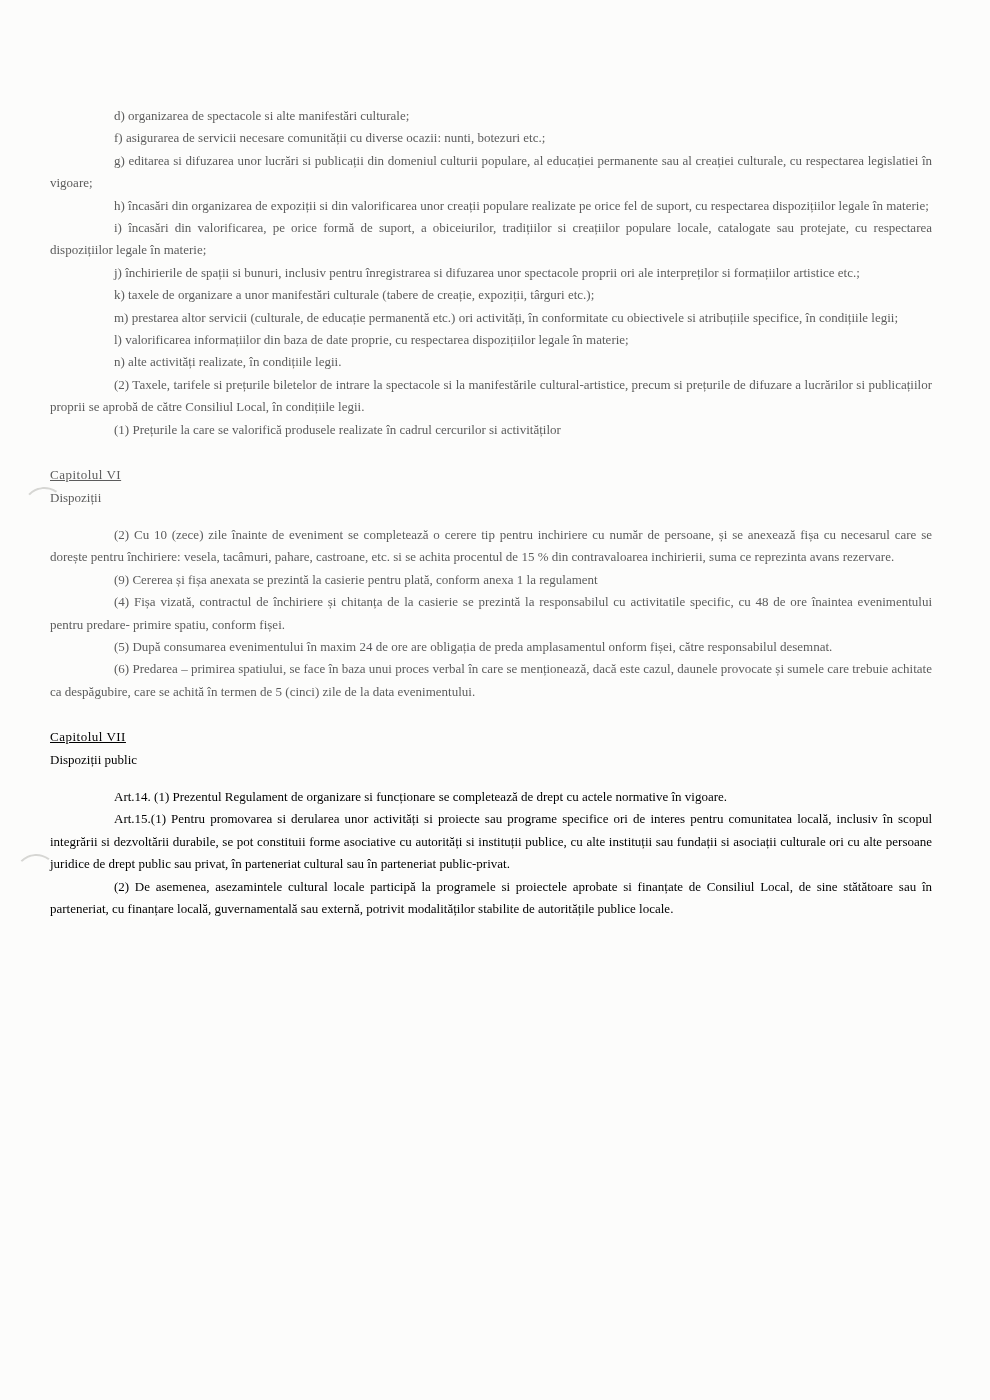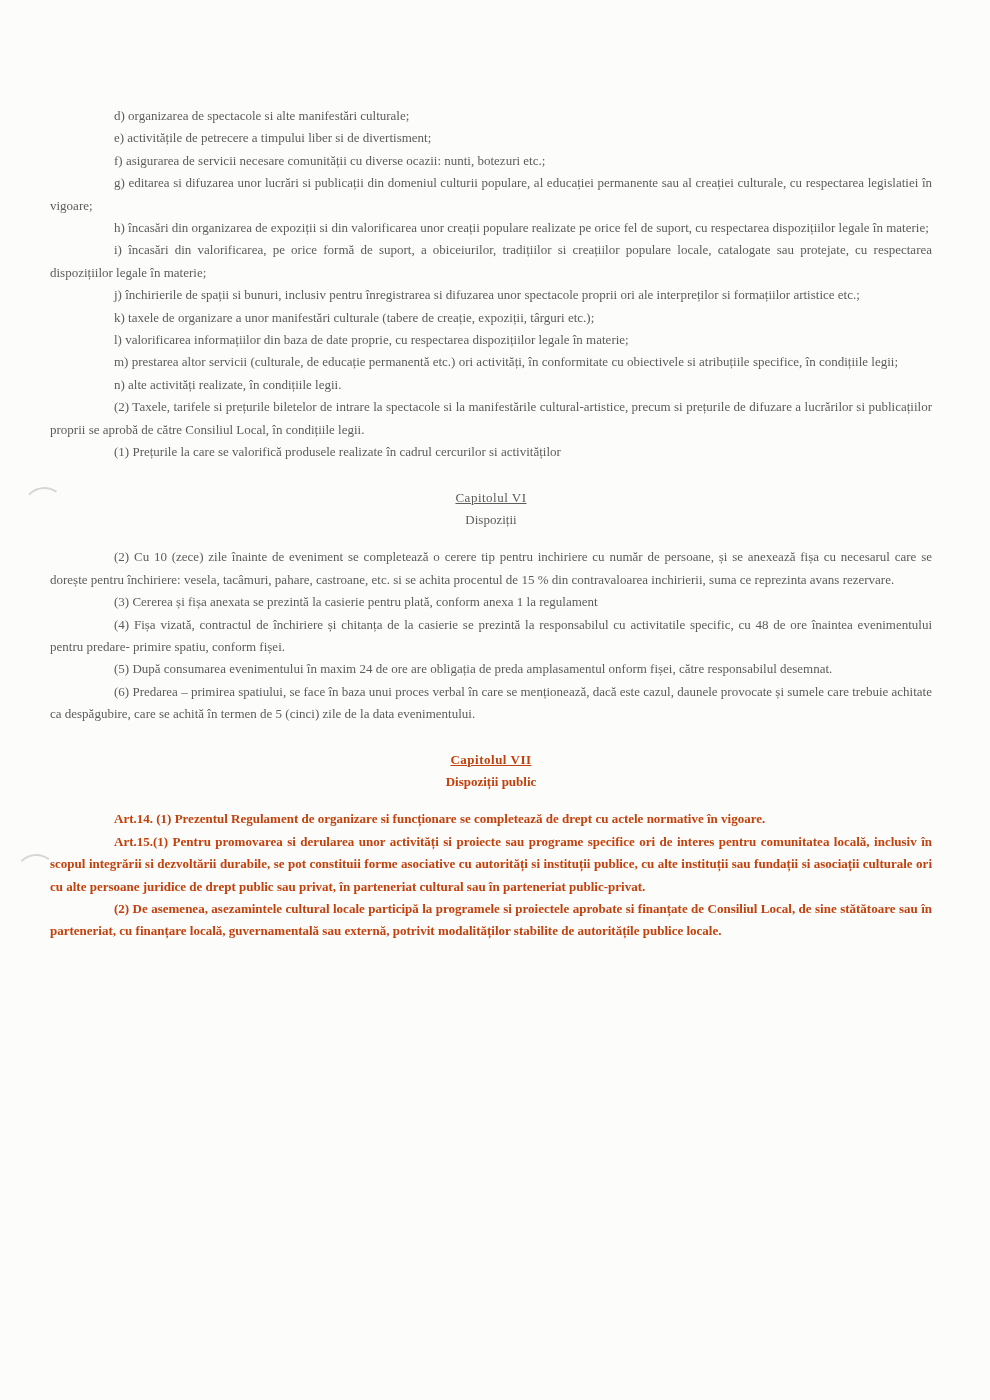--- a/index.html
+++ b/index.html
@@ -23,36 +23,34 @@
     color: #5c5c5c;
     font-size: 13px;
     line-height: 22.4px;
     text-align: justify;
   }
   .content p {
     margin: 0;
     text-indent: 64px;
   }
   .chapter {
-    text-align: center;
     text-indent: 0 !important;
     margin-top: 23px;
     margin-bottom: 15px;
   }
   .ch-title {
     display: block;
     text-decoration: underline;
     letter-spacing: 0.5px;
   }
   .ch-sub {
     display: block;
   }
   .faded, .faded p {
-    color: #c2410c;
-    font-weight: bold;
+    color: #000000;
   }
   .arc {
     position: absolute;
     width: 36px;
     height: 32px;
     border: 2.5px solid transparent;
     border-top-color: #d6d6d3;
     border-radius: 50%;
   }
   .arc1 { left: 24px; top: 487px; transform: rotate(-6deg); }
@@ -62,41 +60,40 @@
 <body>
 
 <div class="page">
 
   <div class="arc arc1"></div>
   <div class="arc arc2"></div>
 
   <div class="content">
 
     <p>d) organizarea de spectacole si alte manifestări culturale;</p>
-    <p>e) activitățile de petrecere a timpului liber si de divertisment;</p>
     <p>f) asigurarea de servicii necesare comunității cu diverse ocazii: nunti, botezuri etc.;</p>
     <p>g) editarea si difuzarea unor lucrări si publicații din domeniul culturii populare, al educației permanente sau al creației culturale, cu respectarea legislatiei în vigoare;</p>
     <p>h) încasări din organizarea de expoziții si din valorificarea unor creații populare realizate pe orice fel de suport, cu respectarea dispozițiilor legale în materie;</p>
     <p>i) încasări din valorificarea, pe orice formă de suport, a obiceiurilor, tradițiilor si creațiilor populare locale, catalogate sau protejate, cu respectarea dispozițiilor legale în materie;</p>
     <p>j) închirierile de spații si bunuri, inclusiv pentru înregistrarea si difuzarea unor spectacole proprii ori ale interpreților si formațiilor artistice etc.;</p>
     <p>k) taxele de organizare a unor manifestări culturale (tabere de creație, expoziții, târguri etc.);</p>
+    <p>m) prestarea altor servicii (culturale, de educație permanentă etc.) ori activități, în conformitate cu obiectivele si atribuțiile specifice, în condițiile legii;</p>
     <p>l) valorificarea informațiilor din baza de date proprie, cu respectarea dispozițiilor legale în materie;</p>
-    <p>m) prestarea altor servicii (culturale, de educație permanentă etc.) ori activități, în conformitate cu obiectivele si atribuțiile specifice, în condițiile legii;</p>
     <p>n) alte activități realizate, în condițiile legii.</p>
 
     <p>(2) Taxele, tarifele si prețurile biletelor de intrare la spectacole si la manifestările cultural-artistice, precum si prețurile de difuzare a lucrărilor si publicațiilor proprii se aprobă de către Consiliul Local, în condițiile legii.</p>
     <p>(1) Prețurile la care se valorifică produsele realizate în cadrul cercurilor si activităților</p>
 
     <div class="chapter">
       <span class="ch-title">Capitolul VI</span>
       <span class="ch-sub">Dispoziții</span>
     </div>
 
     <p>(2) Cu 10 (zece) zile înainte de eveniment se completează o cerere tip pentru inchiriere cu număr de persoane, și se anexează fișa cu necesarul care se dorește pentru închiriere: vesela, tacâmuri, pahare, castroane, etc. si se achita procentul de 15 % din contravaloarea inchirierii, suma ce reprezinta avans rezervare.</p>
-    <p>(3) Cererea și fișa anexata se prezintă la casierie pentru plată, conform anexa 1 la regulament</p>
+    <p>(9) Cererea și fișa anexata se prezintă la casierie pentru plată, conform anexa 1 la regulament</p>
     <p>(4) Fișa vizată, contractul de închiriere și chitanța de la casierie se prezintă la responsabilul cu activitatile  specific, cu 48 de ore înaintea evenimentului pentru predare- primire spatiu, conform fișei.</p>
     <p>(5) După consumarea evenimentului în maxim 24 de ore are obligația de preda amplasamentul onform fișei, către responsabilul desemnat.</p>
     <p>(6) Predarea – primirea spatiului, se face în baza unui proces verbal în care se menționează, dacă este cazul, daunele provocate și sumele care trebuie achitate ca despăgubire, care se achită în termen de 5 (cinci) zile de la data evenimentului.</p>
 
     <div class="faded">
       <div class="chapter">
         <span class="ch-title">Capitolul VII</span>
         <span class="ch-sub">Dispoziții public</span>
       </div>
 

